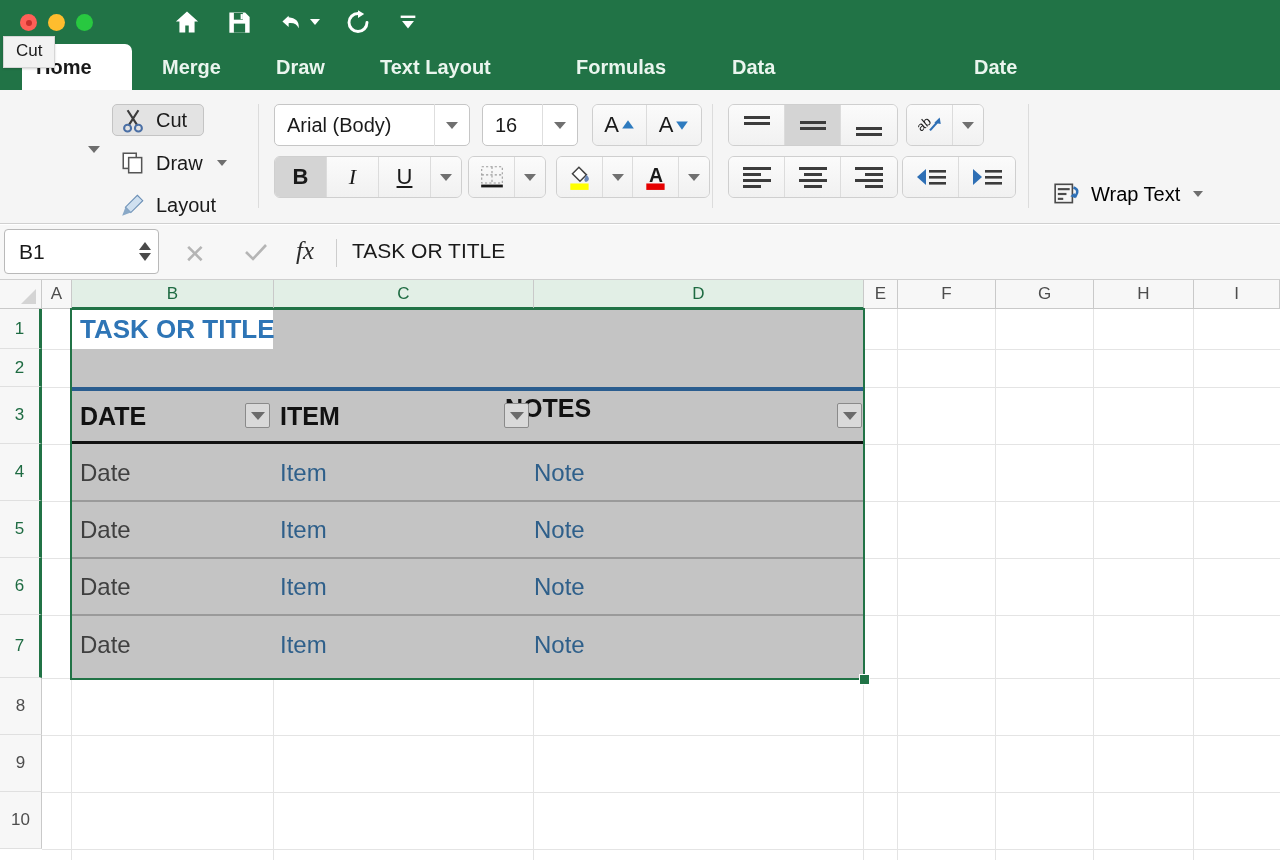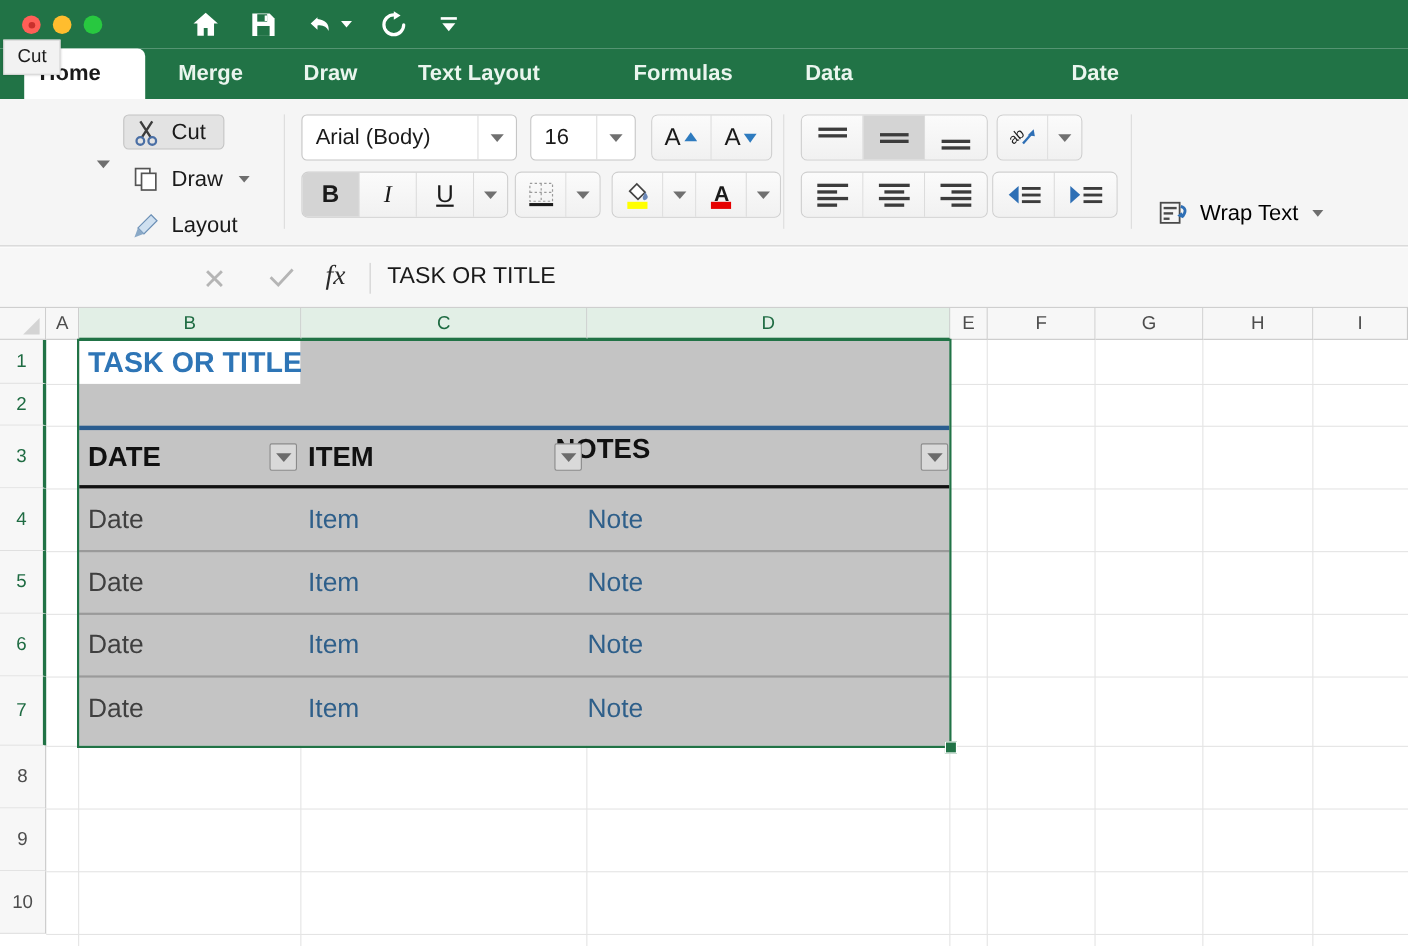--- a/index.html
+++ b/index.html
@@ -459,20 +459,27 @@
         <path d="M7 12.5 h14" stroke="#8fb2d4" stroke-width="2"></path>
         <path d="M5 12.5 l4 -3 v6 Z" fill="#8fb2d4"></path>
         <path d="M23 12.5 l-4 -3 v6 Z" fill="#8fb2d4"></path>
       </svg>
       <span>Merge &amp; Centre</span>
       <span class="clip-caret" style="border-top-color:#b0b0b0"></span>
     </div>
   </div>
 
   <div class="fbar">
+    <div class="namebox">
+      <div class="namebox-val">B1</div>
+      <div class="spin">
+          <div class="up"></div>
+          <div class="dn"></div>
+        </div>
+    </div>
     <div class="fb-x">✕</div>
     <div class="fb-chk">
       <svg width="28" height="24" viewBox="0 0 28 24">
           <path d="M4 12 L11 19 L24 5" stroke="#b5b5b5" stroke-width="2.6" fill="none"></path>
         </svg>
     </div>
     <div class="fb-fx">fx</div>
     <div class="fb-pipe"></div>
     <div class="fb-val">TASK OR TITLE</div>
   </div>

